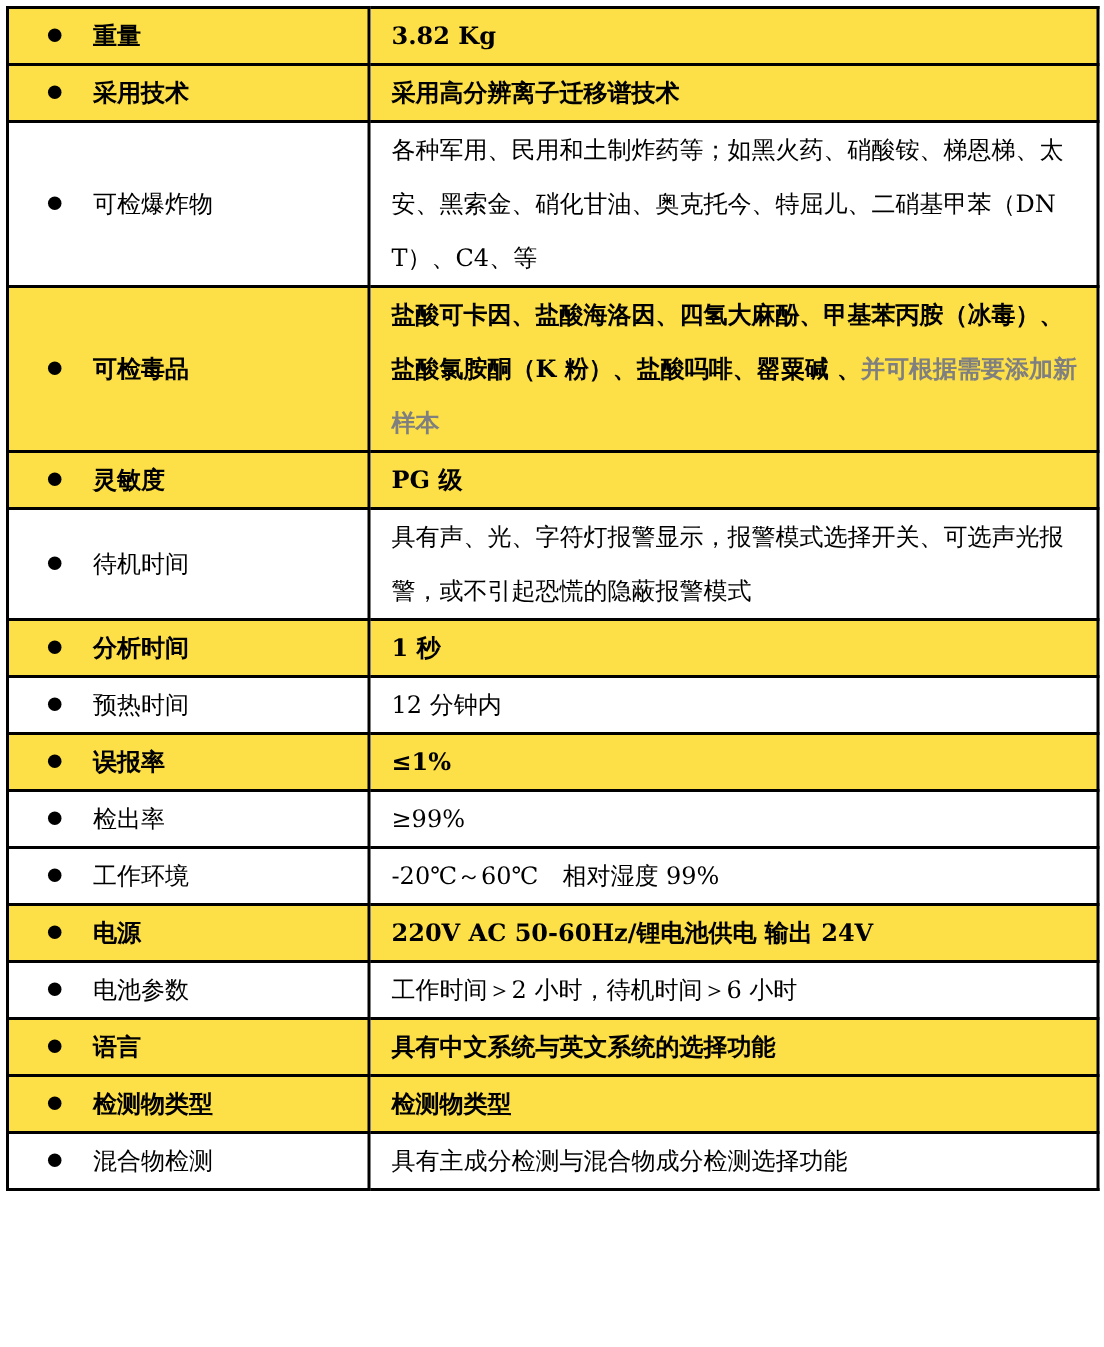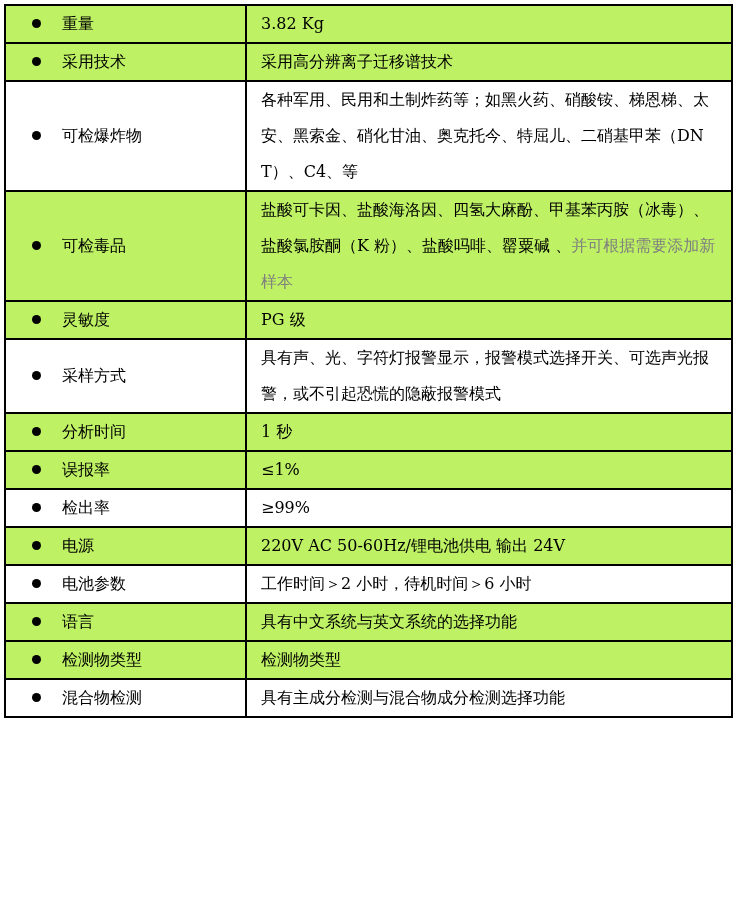--- a/index.html
+++ b/index.html
@@ -28,21 +28,22 @@
     height: 36px;
   }
   table.spec td {
     border: 2px solid #000000;
     font-size: 16px;
     line-height: 36px;
     vertical-align: middle;
     overflow: hidden;
   }
   tr.shaded td {
-    background: #bef264;
+    background: #fde047;
+    font-weight: bold;
   }
   td.label-cell {
     width: 209px;
     padding: 0 4px 0 26px;
     white-space: nowrap;
   }
   td.value-cell {
     padding: 0 10px 0 14px;
     word-break: break-all;
   }
@@ -79,34 +80,42 @@
   </tr>
         <tr class="shaded" style="height: 102px;">
     <td class="label-cell"><span class="bullet"></span><span>可检毒品</span></td>
     <td class="value-cell"><span>盐酸可卡因、盐酸海洛因、四氢大麻酚、甲基苯丙胺（冰毒）、盐酸氯胺酮（K 粉）、盐酸吗啡、罂粟碱 、</span><span class="muted">并可根据需要添加新样本</span></td>
   </tr>
         <tr class="shaded">
     <td class="label-cell"><span class="bullet"></span><span>灵敏度</span></td>
     <td class="value-cell"><span>PG 级</span></td>
   </tr>
         <tr style="height: 72px;">
-    <td class="label-cell"><span class="bullet"></span><span>采样方式</span></td>
+    <td class="label-cell"><span class="bullet"></span><span>待机时间</span></td>
     <td class="value-cell"><span>具有声、光、字符灯报警显示，报警模式选择开关、可选声光报警，或不引起恐慌的隐蔽报警模式</span></td>
   </tr>
         <tr class="shaded">
     <td class="label-cell"><span class="bullet"></span><span>分析时间</span></td>
     <td class="value-cell"><span>1 秒</span></td>
+  </tr>
+        <tr>
+    <td class="label-cell"><span class="bullet"></span><span>预热时间</span></td>
+    <td class="value-cell"><span>12 分钟内</span></td>
   </tr>
         <tr class="shaded">
     <td class="label-cell"><span class="bullet"></span><span>误报率</span></td>
     <td class="value-cell"><span>≤1%</span></td>
   </tr>
         <tr>
     <td class="label-cell"><span class="bullet"></span><span>检出率</span></td>
     <td class="value-cell"><span>≥99%</span></td>
+  </tr>
+        <tr>
+    <td class="label-cell"><span class="bullet"></span><span>工作环境</span></td>
+    <td class="value-cell"><span>-20℃～60℃　相对湿度 99%</span></td>
   </tr>
         <tr class="shaded">
     <td class="label-cell"><span class="bullet"></span><span>电源</span></td>
     <td class="value-cell"><span>220V AC 50-60Hz/锂电池供电 输出 24V</span></td>
   </tr>
         <tr>
     <td class="label-cell"><span class="bullet"></span><span>电池参数</span></td>
     <td class="value-cell"><span>工作时间＞2 小时，待机时间＞6 小时</span></td>
   </tr>
         <tr class="shaded">

